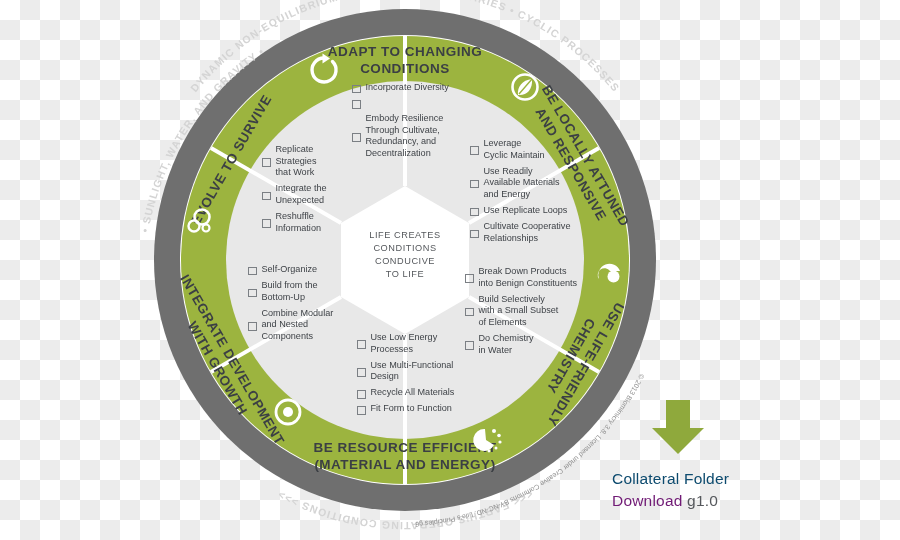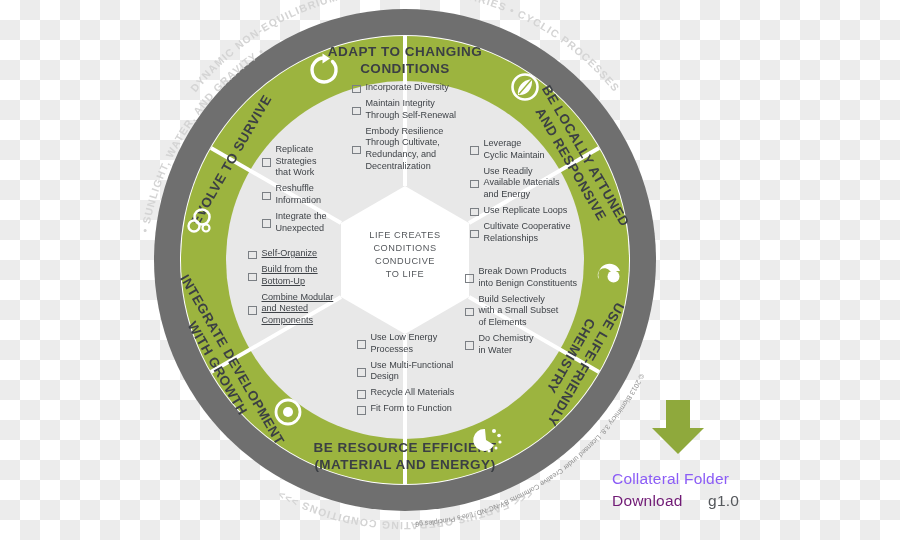--- a/index.html
+++ b/index.html
@@ -79,54 +79,53 @@
     background: transparent;
   }
   .item-text {
     white-space: pre-line;
   }
   
   #list-adapt      { left: 352px; top: 82px;  width: 122px; }
   #list-attuned    { left: 470px; top: 138px; width: 112px; }
   #list-chemistry  { left: 465px; top: 266px; width: 122px; }
   #list-resource   { left: 357px; top: 332px; width: 122px; }
-  #list-integrate  { left: 248px; top: 248px; width: 118px; text-decoration: underline; }
+  #list-integrate  { left: 248px; top: 264px; width: 118px; }
   #list-evolve     { left: 262px; top: 144px; width: 110px; }
 
   
   #download-block {
     position: absolute;
     left: 612px;
     top: 398px;
     width: 210px;
     text-align: left;
   }
   #download-arrow {
     display: block;
     margin: 0 0 12px 38px;
   }
   .dl-line1 {
     font-size: 15.5px;
-    color: #8b5cf6;
+    color: #0c4a6e;
     font-family: "Liberation Sans", sans-serif;
     line-height: 22px;
     letter-spacing: 0.2px;
   }
   .dl-line2 {
     font-size: 15.5px;
     font-family: "Liberation Sans", sans-serif;
     line-height: 22px;
     letter-spacing: 0.2px;
   }
   .dl-download {
     color: #701a75;
   }
   .dl-version {
     color: #55585c;
-    margin-left: 21px;
   }
 </style>
 </head>
 <body>
 
 <div id="stage">
 
   <svg id="wheel-svg" viewBox="0 0 900 540" xmlns="http://www.w3.org/2000/svg">
     <defs>
 
@@ -275,22 +274,20 @@
   <text class="outer-ring-text"><textPath href="#arc-outer-left" startOffset="62%" text-anchor="middle">•  SUNLIGHT, WATER, AND GRAVITY  •</textPath></text>
     </svg>
 
   <div class="item-list" id="list-adapt">
       <div class="item-row">
         <span class="checkbox"></span>
         <span class="item-text">Incorporate Diversity</span>
       </div>
       <div class="item-row">
         <span class="checkbox"></span>
-        <span class="item-text">Maintain Integrity
-Through Self-Renewal</span>
       </div>
       <div class="item-row">
         <span class="checkbox"></span>
         <span class="item-text">Embody Resilience
 Through Cultivate,
 Redundancy, and
 Decentralization</span>
       </div>
     </div>
   <div class="item-list" id="list-attuned">
@@ -372,27 +369,27 @@
     </div>
   <div class="item-list" id="list-evolve">
       <div class="item-row">
         <span class="checkbox"></span>
         <span class="item-text">Replicate
 Strategies
 that Work</span>
       </div>
       <div class="item-row">
         <span class="checkbox"></span>
+        <span class="item-text">Integrate the
+Unexpected</span>
+      </div>
+      <div class="item-row">
+        <span class="checkbox"></span>
         <span class="item-text">Reshuffle
 Information</span>
-      </div>
-      <div class="item-row">
-        <span class="checkbox"></span>
-        <span class="item-text">Integrate the
-Unexpected</span>
       </div>
     </div>
 
   <div id="download-block">
     <svg id="download-arrow" width="56" height="58" viewBox="0 0 56 58">
       <polygon points="16,2 40,2 40,30 54,30 28,56 2,30 16,30" fill="#8fa93c"></polygon>
     </svg>
     <div class="dl-line1">Collateral Folder</div>
     <div class="dl-line2">
       <span class="dl-download">Download</span>

